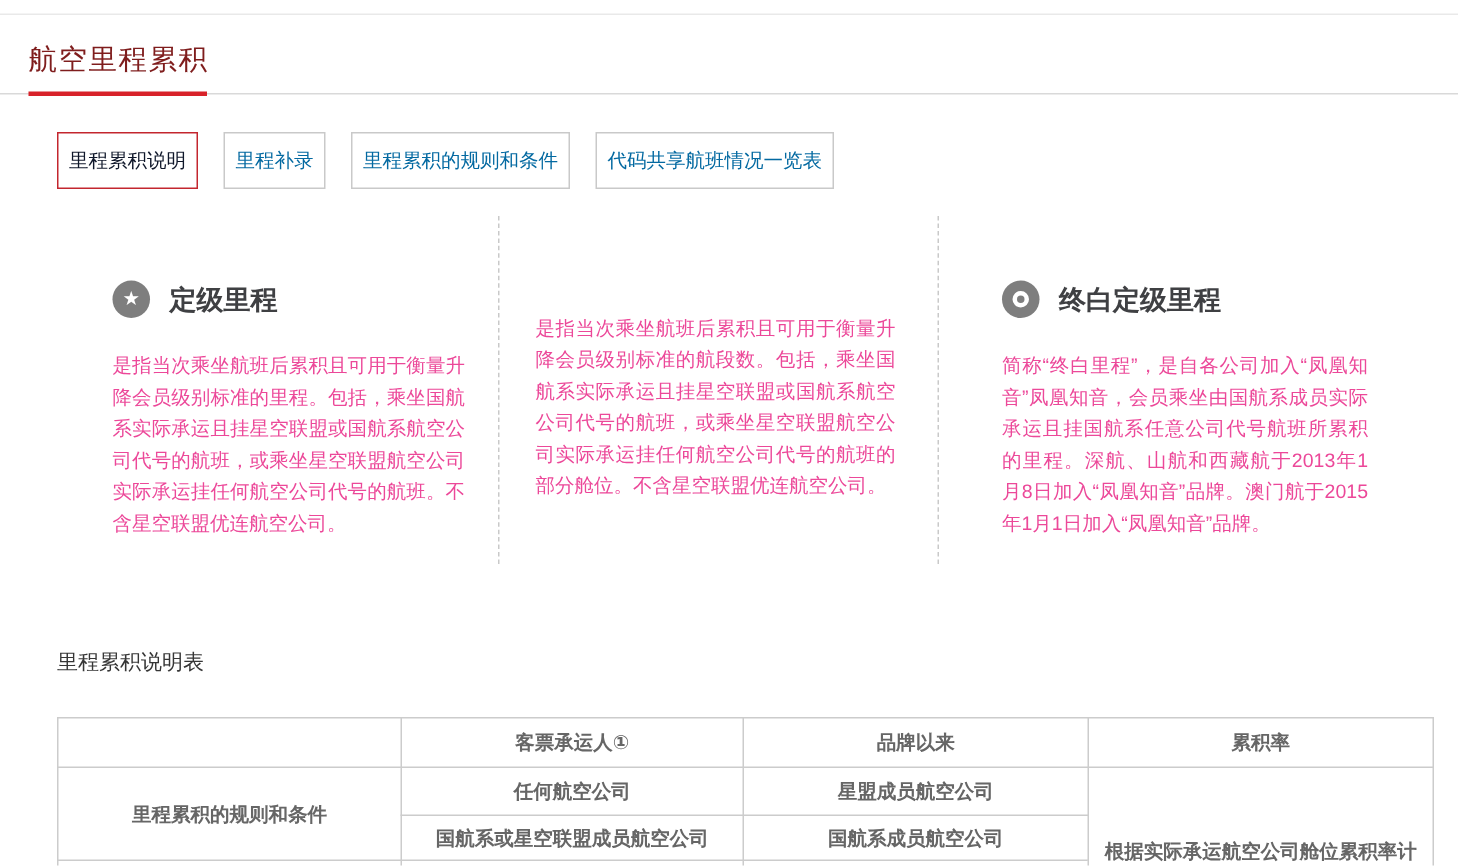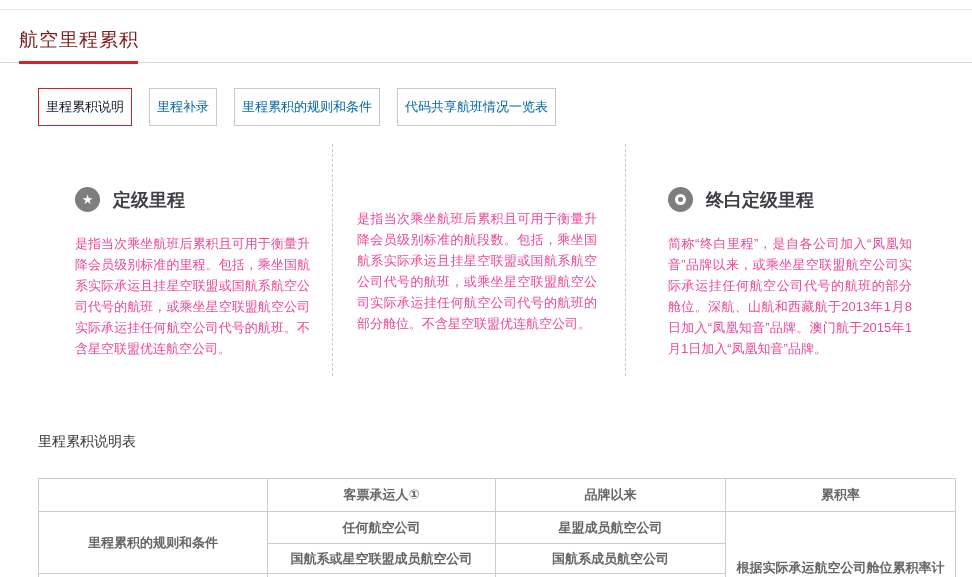--- a/index.html
+++ b/index.html
@@ -95,21 +95,21 @@
     <p class="col-body">是指当次乘坐航班后累积且可用于衡量升降会员级别标准的航段数。包括，乘坐国航系实际承运且挂星空联盟或国航系航空公司代号的航班，或乘坐星空联盟航空公司实际承运挂任何航空公司代号的航班的部分舱位。不含星空联盟优连航空公司。</p>
   </div>
 
   <div class="info-col c3">
     <div class="col-head">
       <span class="icon-circle">
         <span class="ring-glyph"></span>
       </span>
       <span class="col-title">终白定级里程</span>
     </div>
-    <p class="col-body">简称“终白里程”，是自各公司加入“凤凰知音”品牌以来，或乘坐星空联盟航空公司实际承运挂任何航空公司代号的航班的部分舱位。深航、山航和西藏航于2013年1月8日加入“凤凰知音”品牌。澳门航于2015年1月1日加入“凤凰知音”品牌。</p>
+    <p class="col-body">简称“终白里程”，是自各公司加入“凤凰知音”凤凰知音，会员乘坐由国航系成员实际承运且挂国航系任意公司代号航班所累积的里程。深航、山航和西藏航于2013年1月8日加入“凤凰知音”品牌。澳门航于2015年1月1日加入“凤凰知音”品牌。</p>
   </div>
 
 </div>
 
 <div class="table-title">里程累积说明表</div>
 
 <table class="accrual-table">
   <colgroup>
     <col style="width:229px">
       <col style="width:228px">

